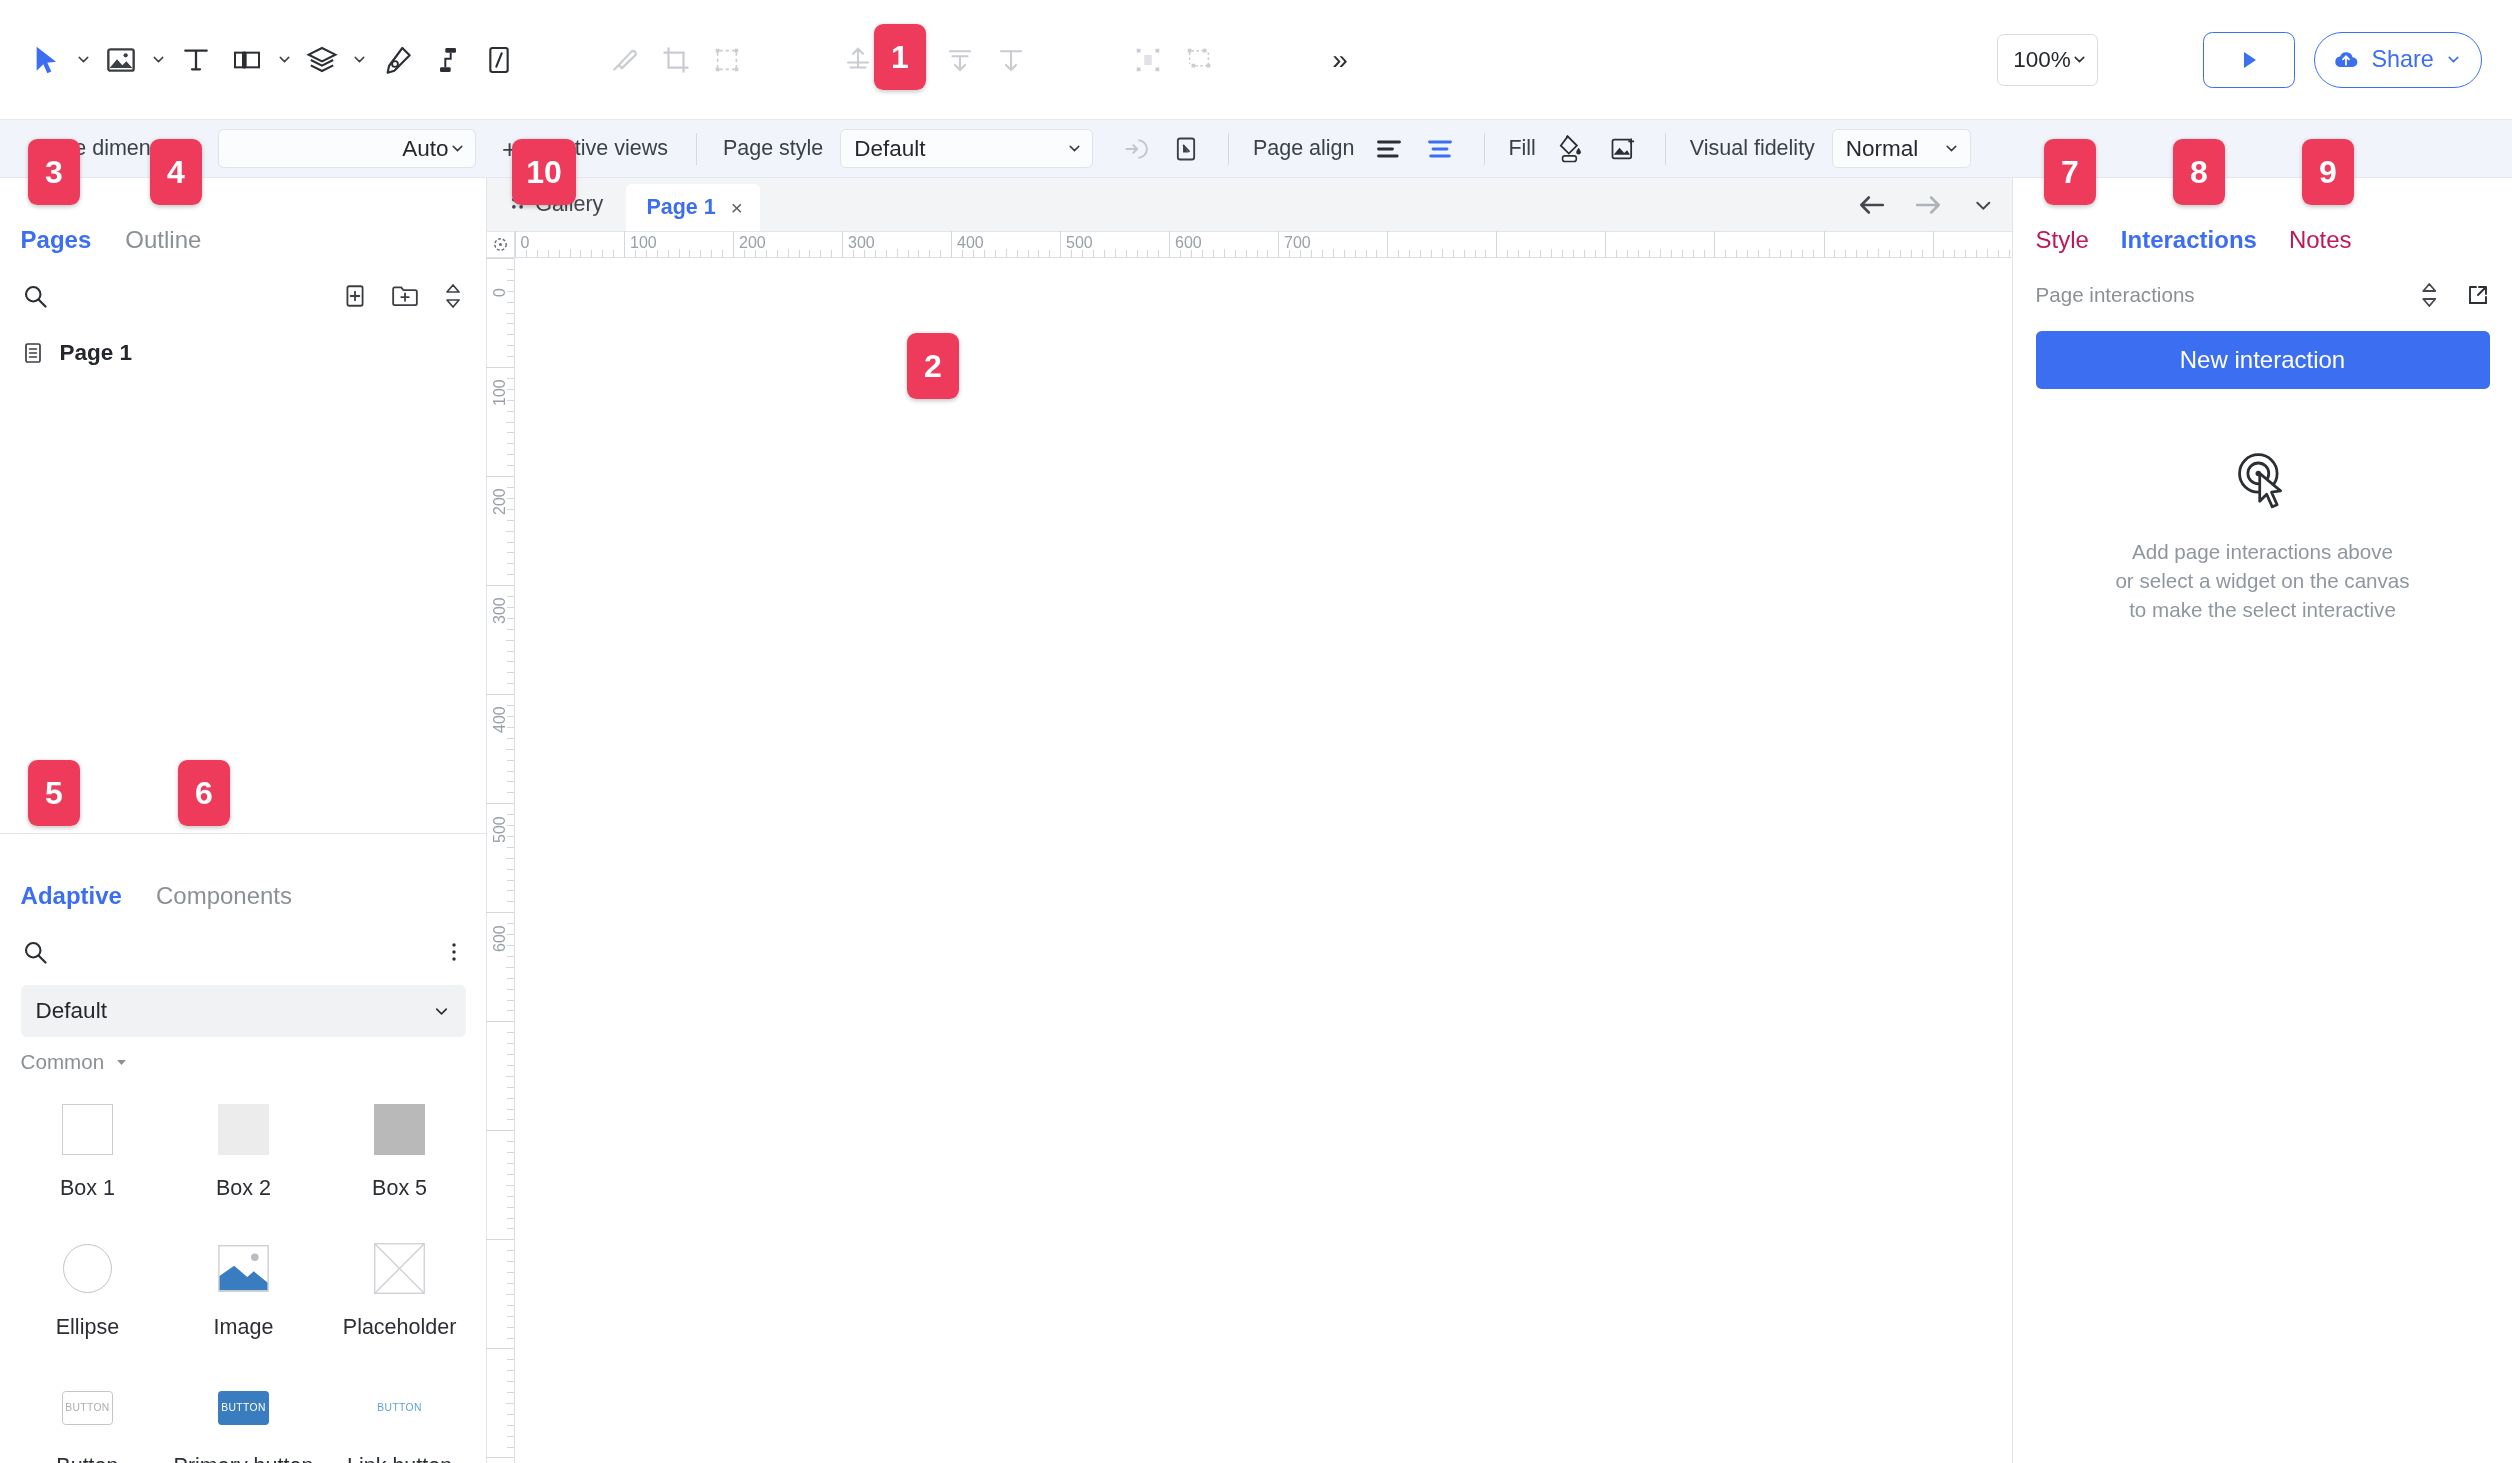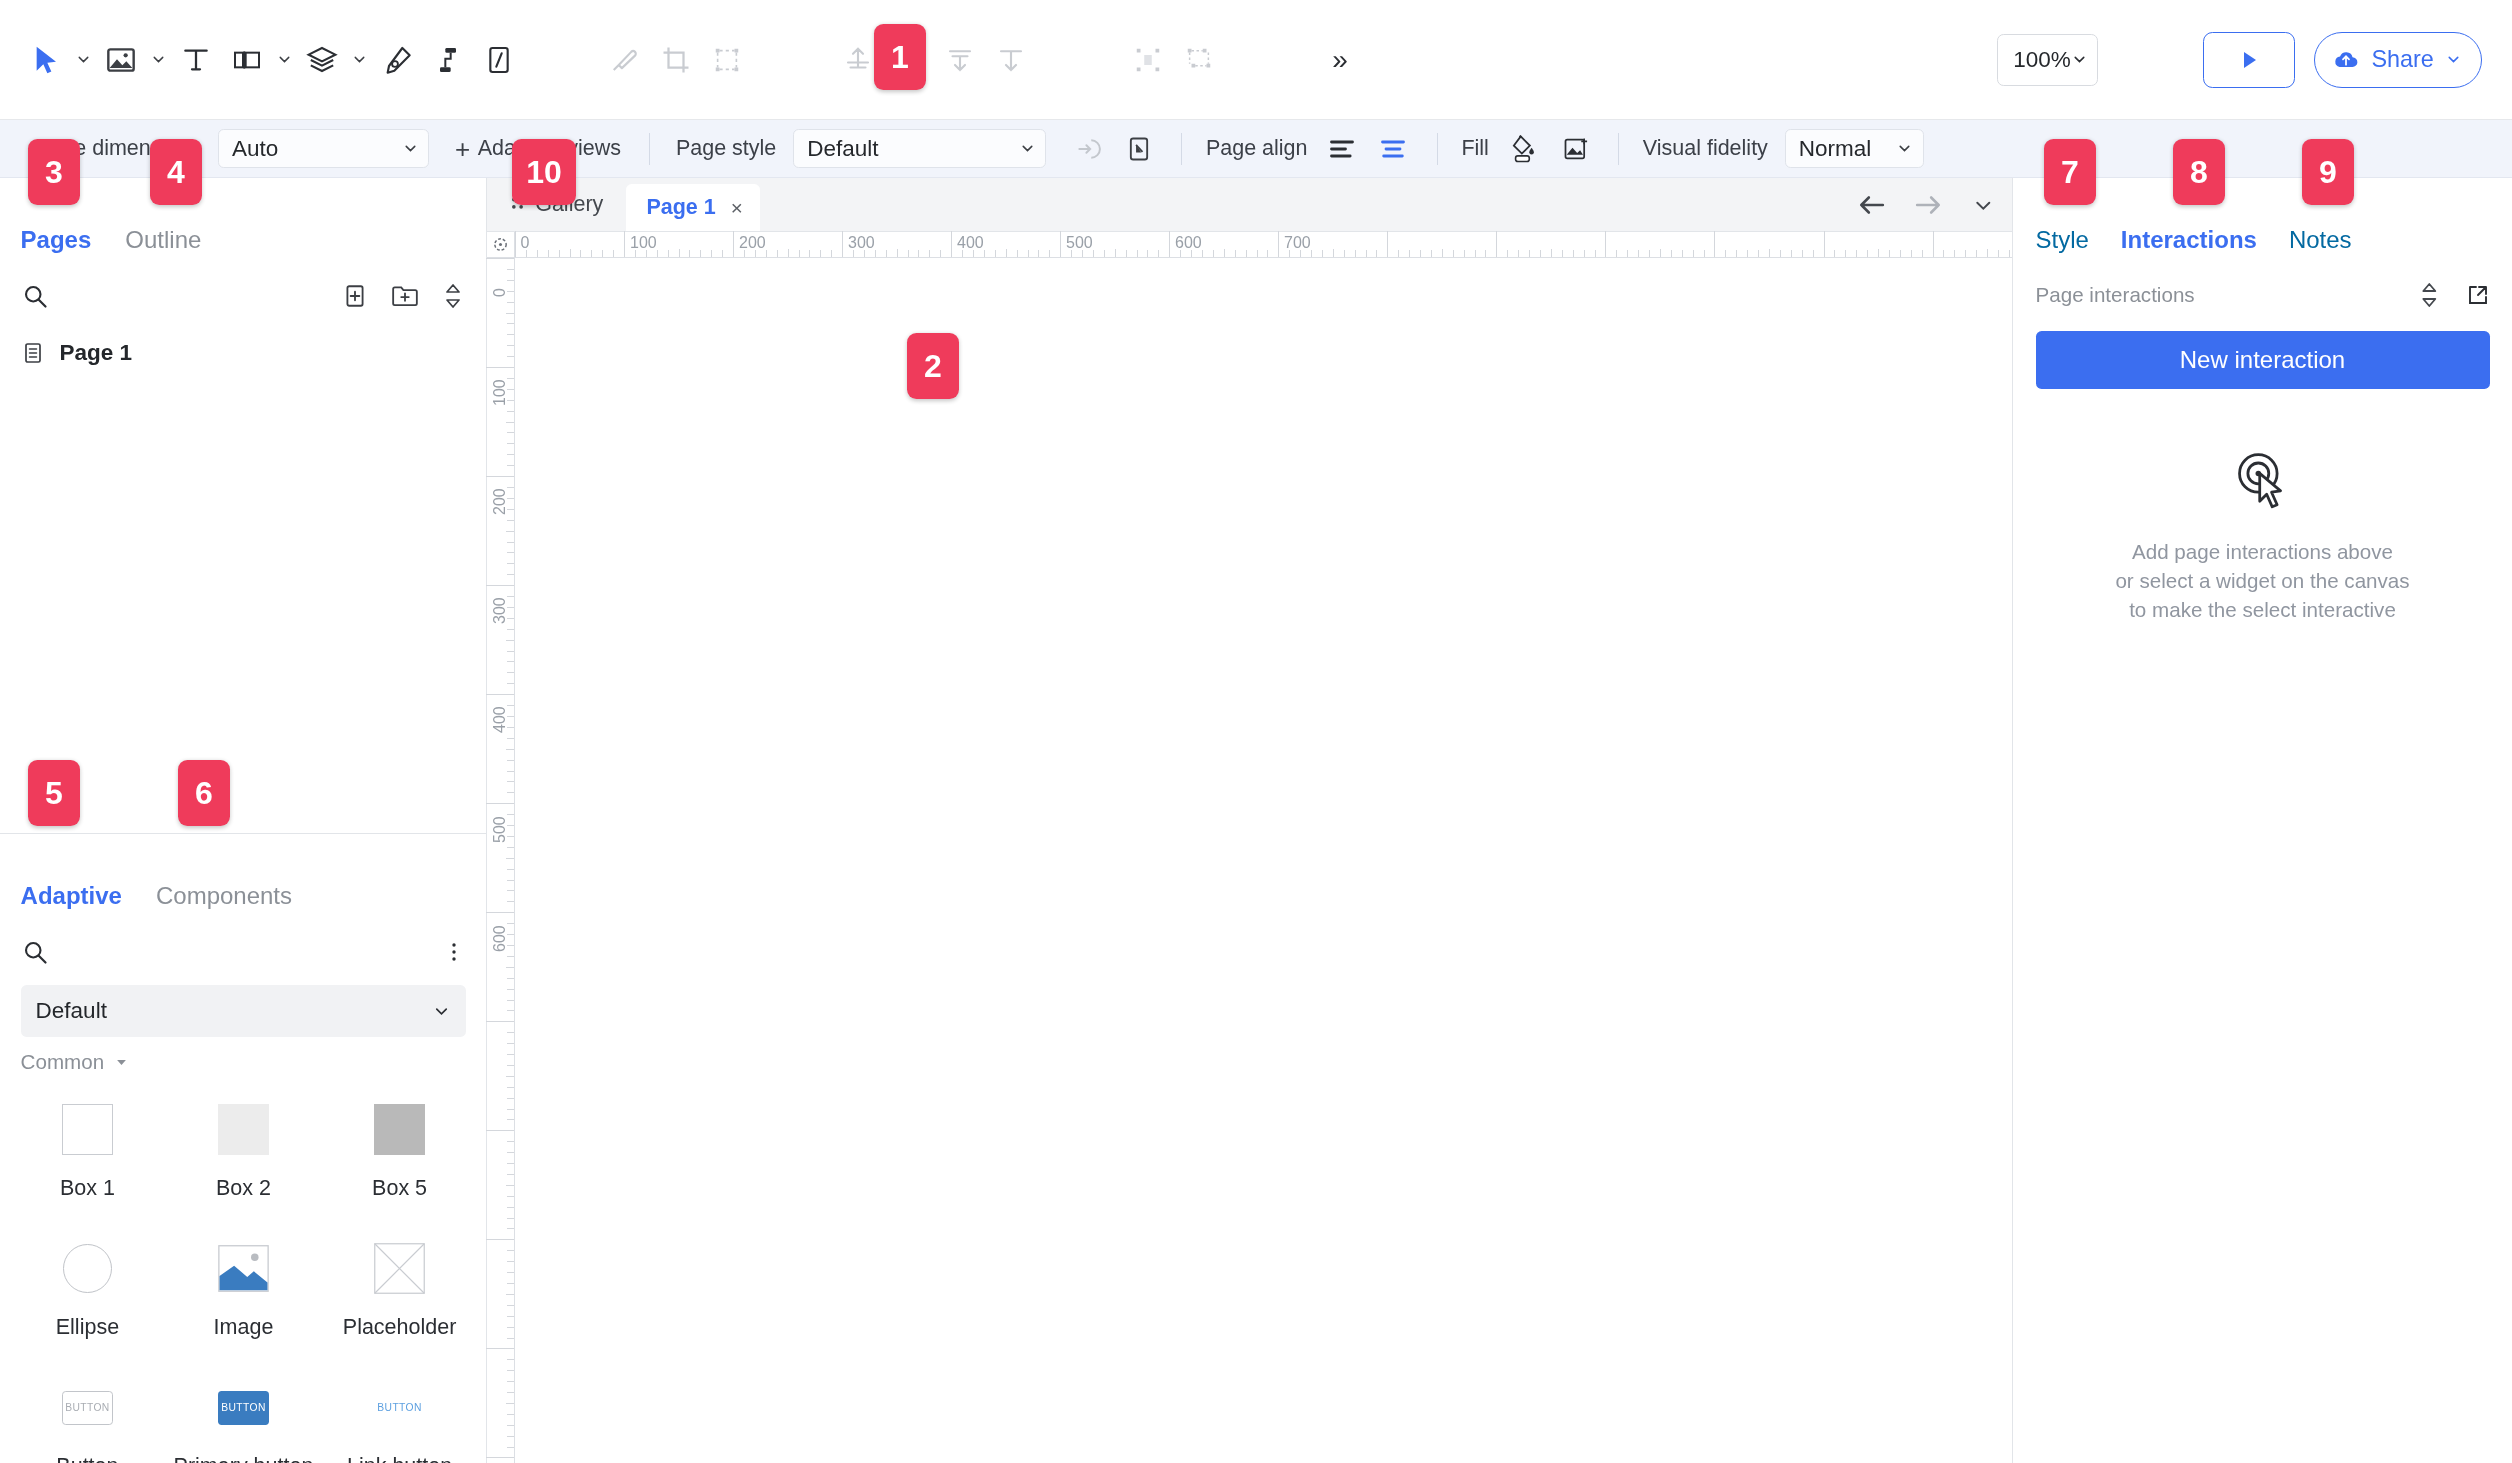--- a/index.html
+++ b/index.html
@@ -102,21 +102,21 @@
   .ruler-corner { position:absolute; left:0; top:54px; width:28px; height:26px; background:#fff; border-right:0.9px solid #dcdfe4; border-bottom:0.9px solid #dcdfe4; display:flex; align-items:center; justify-content:center;}
   .rh-tick { position:absolute; bottom:0; width:0.9px; background:#d4d7dc; }
   .rh-label { position:absolute; top:1.9px; font-size:16px; color:#9aa0a8; }
   .rv-tick { position:absolute; right:0; height:0.9px; background:#d4d7dc; }
   .rv-label { position:absolute; font-size:16px; color:#9aa0a8; transform: rotate(-90deg); transform-origin: left top; white-space:nowrap;}
   .canvas-surface { position:absolute; left:28px; top:80px; width:1498px; height:1206px; background:#ffffff; }
 
   
   .right-panel { position:absolute; left: 2012px; top: 178px; width: 500px; height: 1286px; background:#ffffff; border-left:0.9px solid #e2e5e9; }
   .rp-tabs { display:flex; align-items:flex-end; gap: 32px; padding: 30px 22.5px 0 22.5px; height: 80px; }
-  .rp-tab { font-size: 24px; color:#0369a1; cursor:pointer; padding-bottom:3.7px; }
+  .rp-tab { font-size: 24px; color:#be185d; cursor:pointer; padding-bottom:3.7px; }
   .rp-tab.active { color:#3b6ef0; font-weight:bold; }
   .rp-sub { display:flex; align-items:center; justify-content:space-between; padding: 24px 22.5px 0 22.5px; }
   .rp-sub-label { font-size: 20.6px; color:#8b9097; }
   .rp-sub-icons { display:flex; align-items:center; gap: 26px; }
   .new-interaction {
     margin: 22.5px 22.5px 0 22.5px; height: 58px; background:#3b6ef0; border-radius: 5.6px;
     display:flex; align-items:center; justify-content:center; color:#fff; font-size:24px; cursor:pointer;
   }
   .empty-state { margin-top: 58px; display:flex; flex-direction:column; align-items:center; }
   .empty-text { margin-top: 26px; text-align:center; font-size:20.6px; line-height: 1.42; color:#9096a0; }
@@ -353,21 +353,21 @@
             <path d="M6 9 L12 15 L18 9" stroke="#3b6ef0" stroke-width="2.2" fill="none" stroke-linecap="round"></path>
           </svg>
       </span>
     </div>
     <div style="width:30px"></div>
   </div>
 
   <div class="optbar">
     <div style="width: 36px"></div>
     <span class="opt-label">Page dimensions</span>
-    <div class="opt-select" style="width: 211px; margin-left: 17px;">
+    <div class="opt-select" style="width: 258px; margin-left: 17px; justify-content: flex-end;">
       <span>Auto</span>
       <span>
         <svg width="17" height="17" viewBox="0 0 24 24">
             <path d="M6 9 L12 15 L18 9" stroke="#3c3f44" stroke-width="2.2" fill="none" stroke-linecap="round"></path>
           </svg>
       </span>
     </div>
 
     <div class="plus-adaptive" style="margin-left: 26px;">
       <span style="font-size:26px;line-height:1;">+</span>

